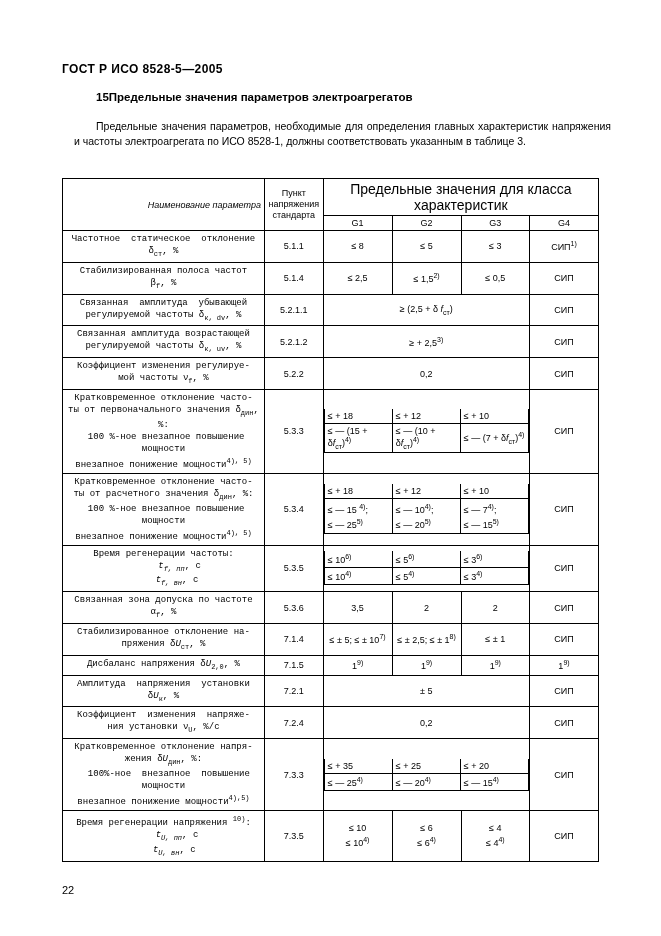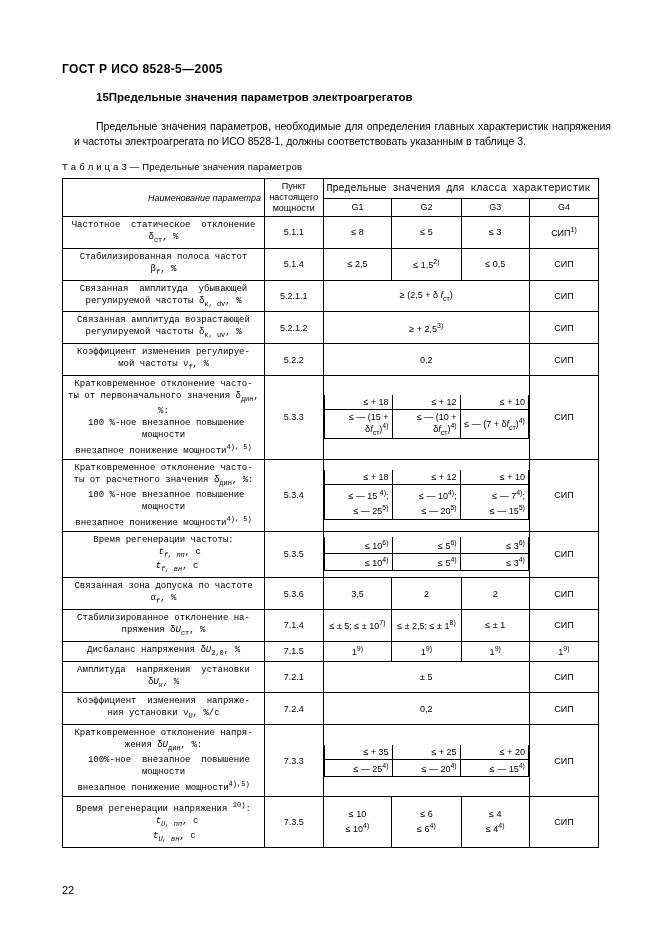--- a/index.html
+++ b/index.html
@@ -80,23 +80,22 @@
     font-size: 9px;
     font-style: italic;
   }
   .hdr-clause {
     width: 52px;
     text-align: center;
     font-size: 9px;
     line-height: 11px;
   }
   .hdr-limits {
-    text-align: left;
-    font-size: 10px;
-    font-family: Liberation Mono, monospace;
+    text-align: center;
+    font-size: 14px;
   }
   .hdr-g {
     text-align: center;
     width: 68px;
     font-size: 9px;
     margin-left: 47px;
   }
   .cell-name {
     text-align: center;
     font-size: 9px;
@@ -123,21 +122,21 @@
   .sup { vertical-align: super; }
   .sub { vertical-align: sub; }
   .inner {
     width: 100%;
     border-collapse: collapse;
   }
   .inner td {
     border: 0;
     border-top: 1px solid #000;
     padding: 2px 0;
-    text-align: right;
+    text-align: left;
     font-size: 9px;
   }
   .inner tr:first-child td {
     border-top: 0;
   }
   .twoline { line-height: 11px; }
   .pagenum {
     position: absolute;
     top: 884px;
     left: 62px;
@@ -151,27 +150,26 @@
 <div class="page">
 
   <div class="header">ГОСТ Р ИСО 8528-5—2005</div>
 
   <div class="section-title">
     <span class="num">15</span><span>Предельные значения параметров электроагрегатов</span>
   </div>
 
   <div class="intro"><span class="indent"></span><span>Предельные значения параметров, необходимые для определения главных характеристик напряжения и частоты электроагрегата по ИСО 8528-1, должны соответствовать указанным в таблице 3.</span></div>
 
-  <div class="table-caption">Т а б л и ц а   3 — Предельные значения параметров</div>
 
   <table class="main">
     <tbody>
         <tr>
       <td class="hdr-name" rowspan="2">Наименование параметра</td>
-      <td class="hdr-clause" rowspan="2">Пункт настоящего мощности</td>
+      <td class="hdr-clause" rowspan="2">Пункт напряжения стандарта</td>
       <td class="hdr-limits" colspan="4">Предельные значения для класса характеристик</td>
     </tr>
     <tr>
       <td class="hdr-g">G1</td>
       <td class="hdr-g">G2</td>
       <td class="hdr-g">G3</td>
       <td class="hdr-g">G4</td>
     </tr>
 
     <tr>

